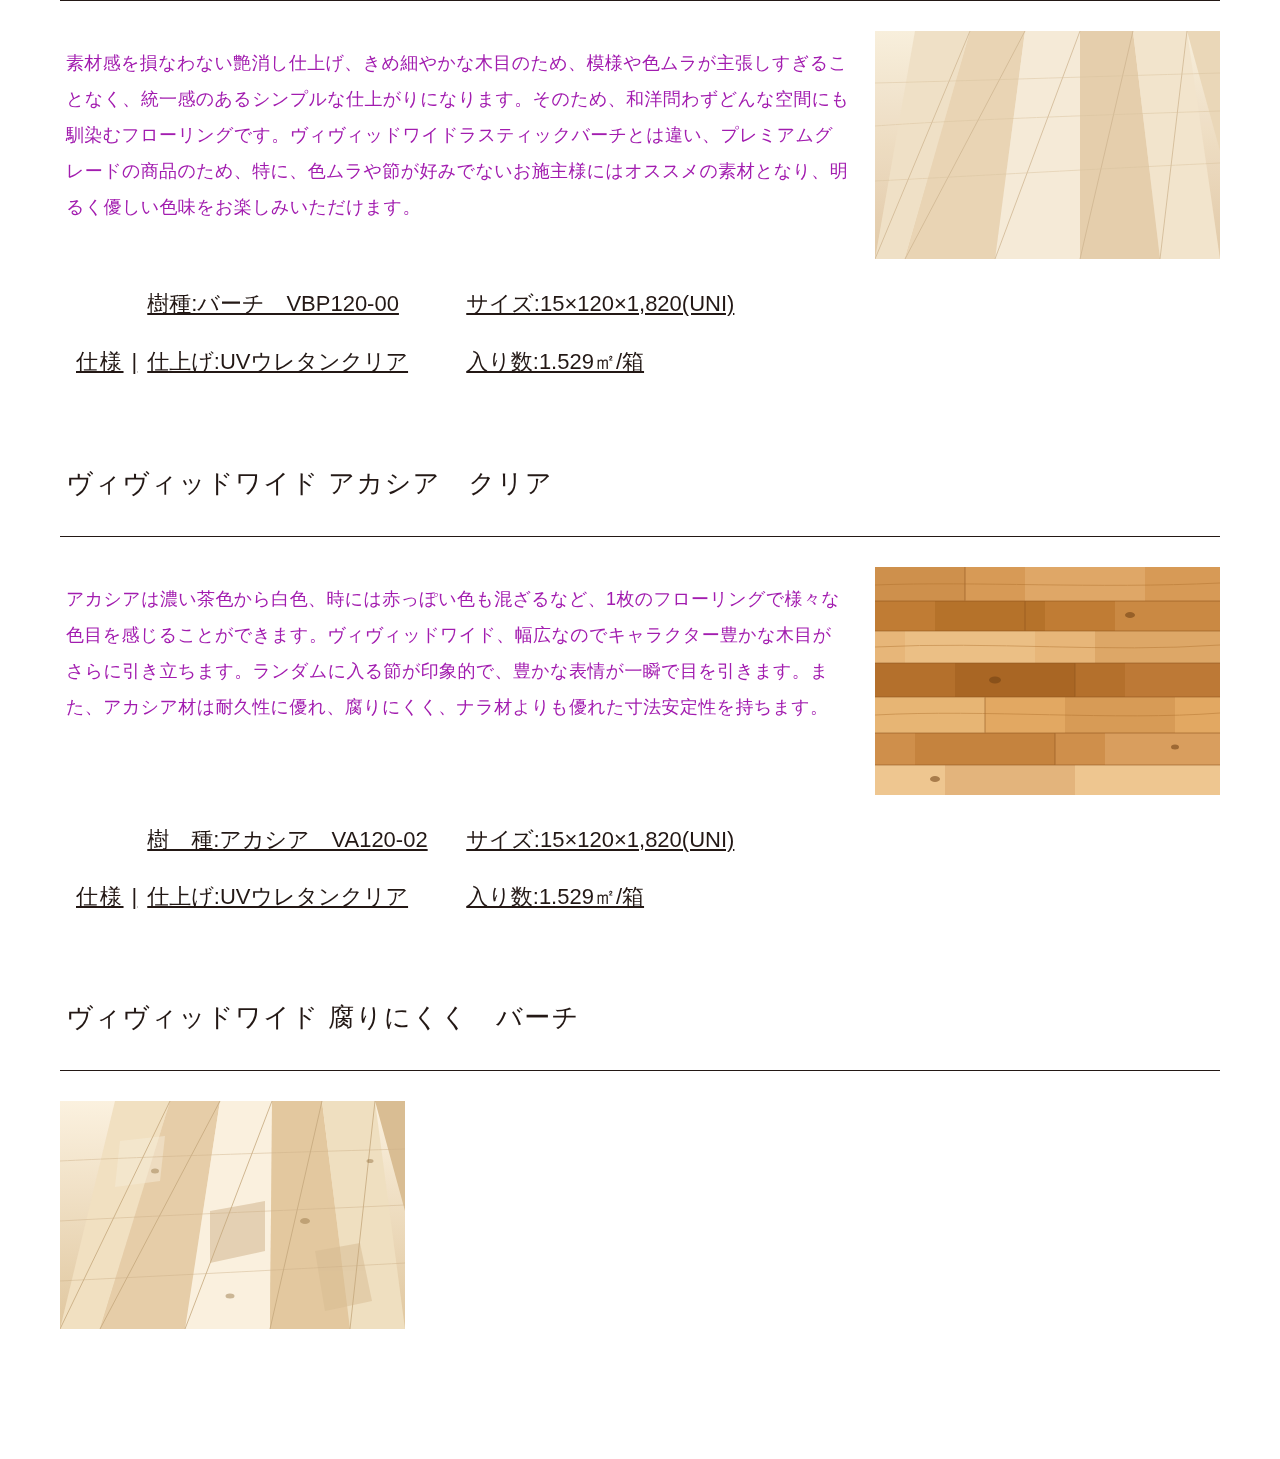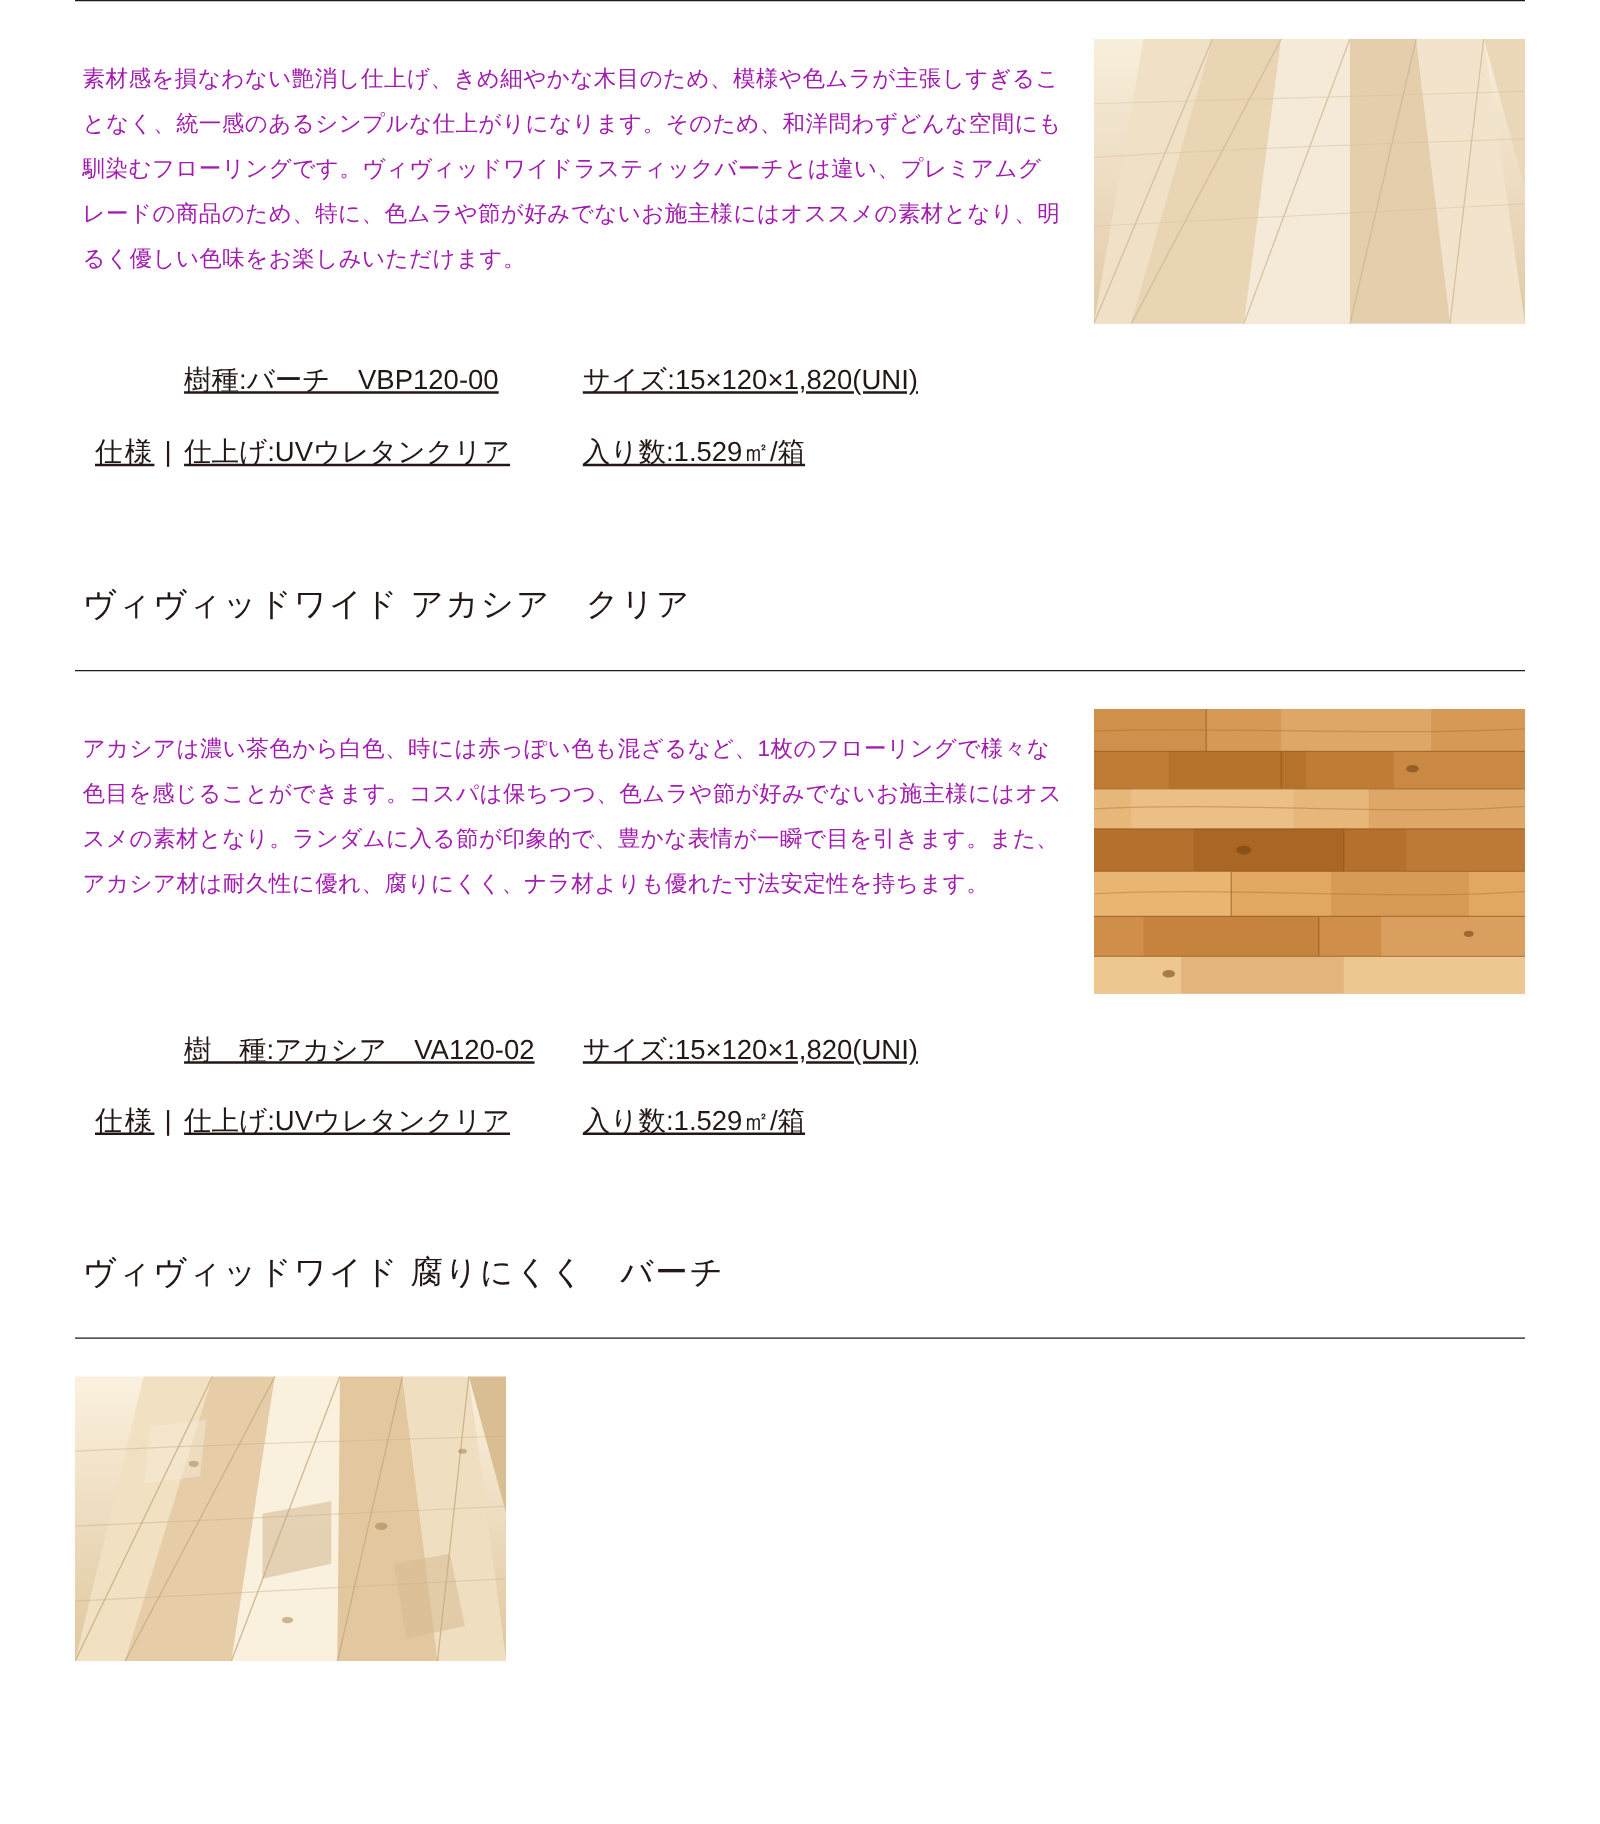--- a/index.html
+++ b/index.html
@@ -146,21 +146,21 @@
       </div>
     </div>
   </section>
 
   <div class="gap-1"></div>
 
   <section class="product">
     <h2 class="product-title">ヴィヴィッドワイド アカシア　クリア</h2>
     <div class="title-rule"></div>
     <div class="product-body">
-      <p class="desc">アカシアは濃い茶色から白色、時には赤っぽい色も混ざるなど、1枚のフローリングで様々な色目を感じることができます。コスパは保ちつつ、色ムラや節が好みでないお施主様にはオススメの素材となり。ランダムに入る節が印象的で、豊かな表情が一瞬で目を引きます。また、アカシア材は耐久性に優れ、腐りにくく、ナラ材よりも優れた寸法安定性を持ちます。</p>
+      <p class="desc">アカシアは濃い茶色から白色、時には赤っぽい色も混ざるなど、1枚のフローリングで様々な色目を感じることができます。ヴィヴィッドワイド、幅広なのでキャラクター豊かな木目がさらに引き立ちます。ランダムに入る節が印象的で、豊かな表情が一瞬で目を引きます。また、アカシア材は耐久性に優れ、腐りにくく、ナラ材よりも優れた寸法安定性を持ちます。</p>
       <div class="photo">
         <svg viewBox="0 0 345 228" preserveAspectRatio="none" aria-hidden="true">
           <defs>
             <linearGradient id="g2" x1="0" y1="0" x2="0" y2="1">
               <stop offset="0%" stop-color="#e8b677"></stop>
                 <stop offset="100%" stop-color="#c5853f"></stop>
             </linearGradient>
           </defs>
           <rect width="345" height="228" fill="url(#g2)"></rect>
           <g>

